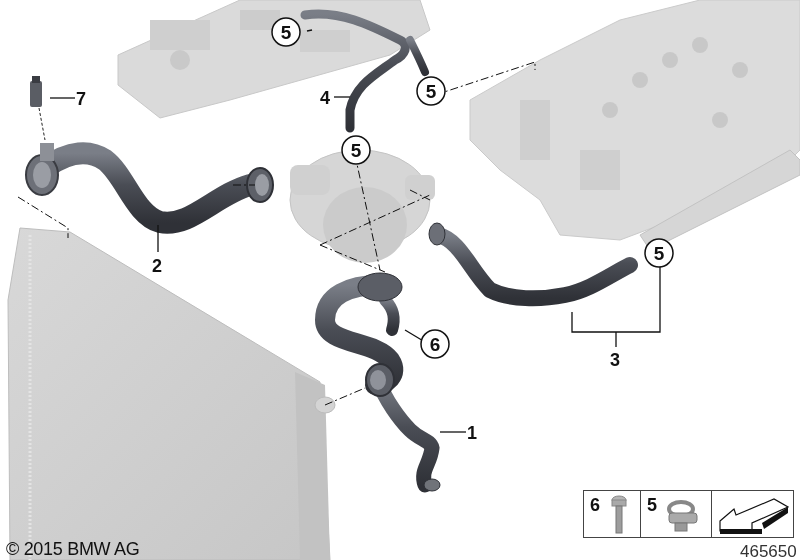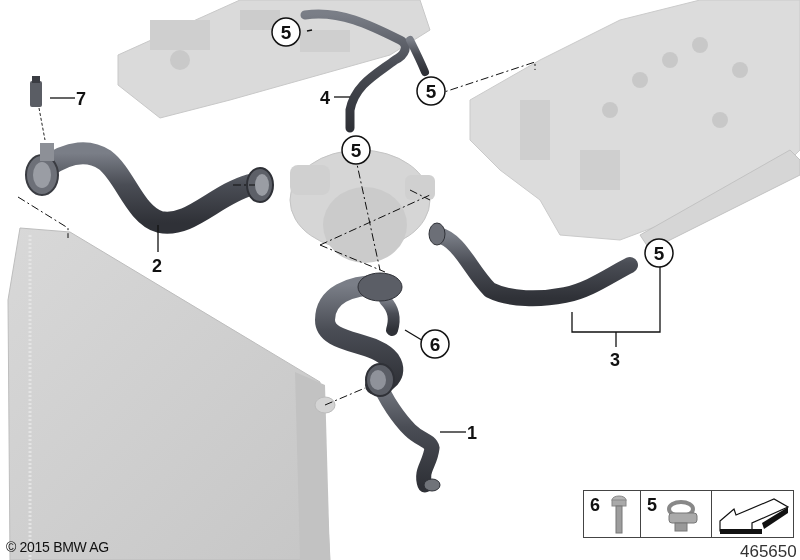--- a/index.html
+++ b/index.html
@@ -1,20 +1,20 @@
 <!DOCTYPE html>
 <html><head>
 <meta charset="utf-8">
 <style>
   html, body { margin:0; padding:0; background:#ffffff; }
   body { width:800px; height:560px; position:relative; overflow:hidden; font-family:"Liberation Sans", sans-serif; }
   #diagram { position:absolute; left:0; top:0; width:800px; height:560px; }
   .callout-text { font-family:"Liberation Sans", sans-serif; font-weight:bold; font-size:18px; fill:#111; }
   .circle-text { font-family:"Liberation Sans", sans-serif; font-weight:bold; font-size:19px; fill:#111; }
-  .copyright { position:absolute; left:6px; top:539px; font-size:14px; color:#111; letter-spacing:-0.3px; }
+  .copyright { position:absolute; left:6px; top:539px; font-size:18px; color:#111; letter-spacing:-0.3px; }
   .diagram-id { position:absolute; left:740px; top:542px; font-size:17px; color:#333; }
   .legend-box { position:absolute; left:583px; top:490px; width:209px; height:46px; border:1px solid #444; background:#fff; display:flex; }
   .legend-cell { flex:0 0 auto; position:relative; border-right:1px solid #444; height:46px; }
   .legend-cell:last-child { border-right:none; }
   .legend-num { position:absolute; left:6px; top:4px; font-weight:bold; font-size:18px; color:#111; }
 </style>
 </head>
 <body>
 
 <svg id="diagram" viewBox="0 0 800 560" xmlns="http://www.w3.org/2000/svg">

